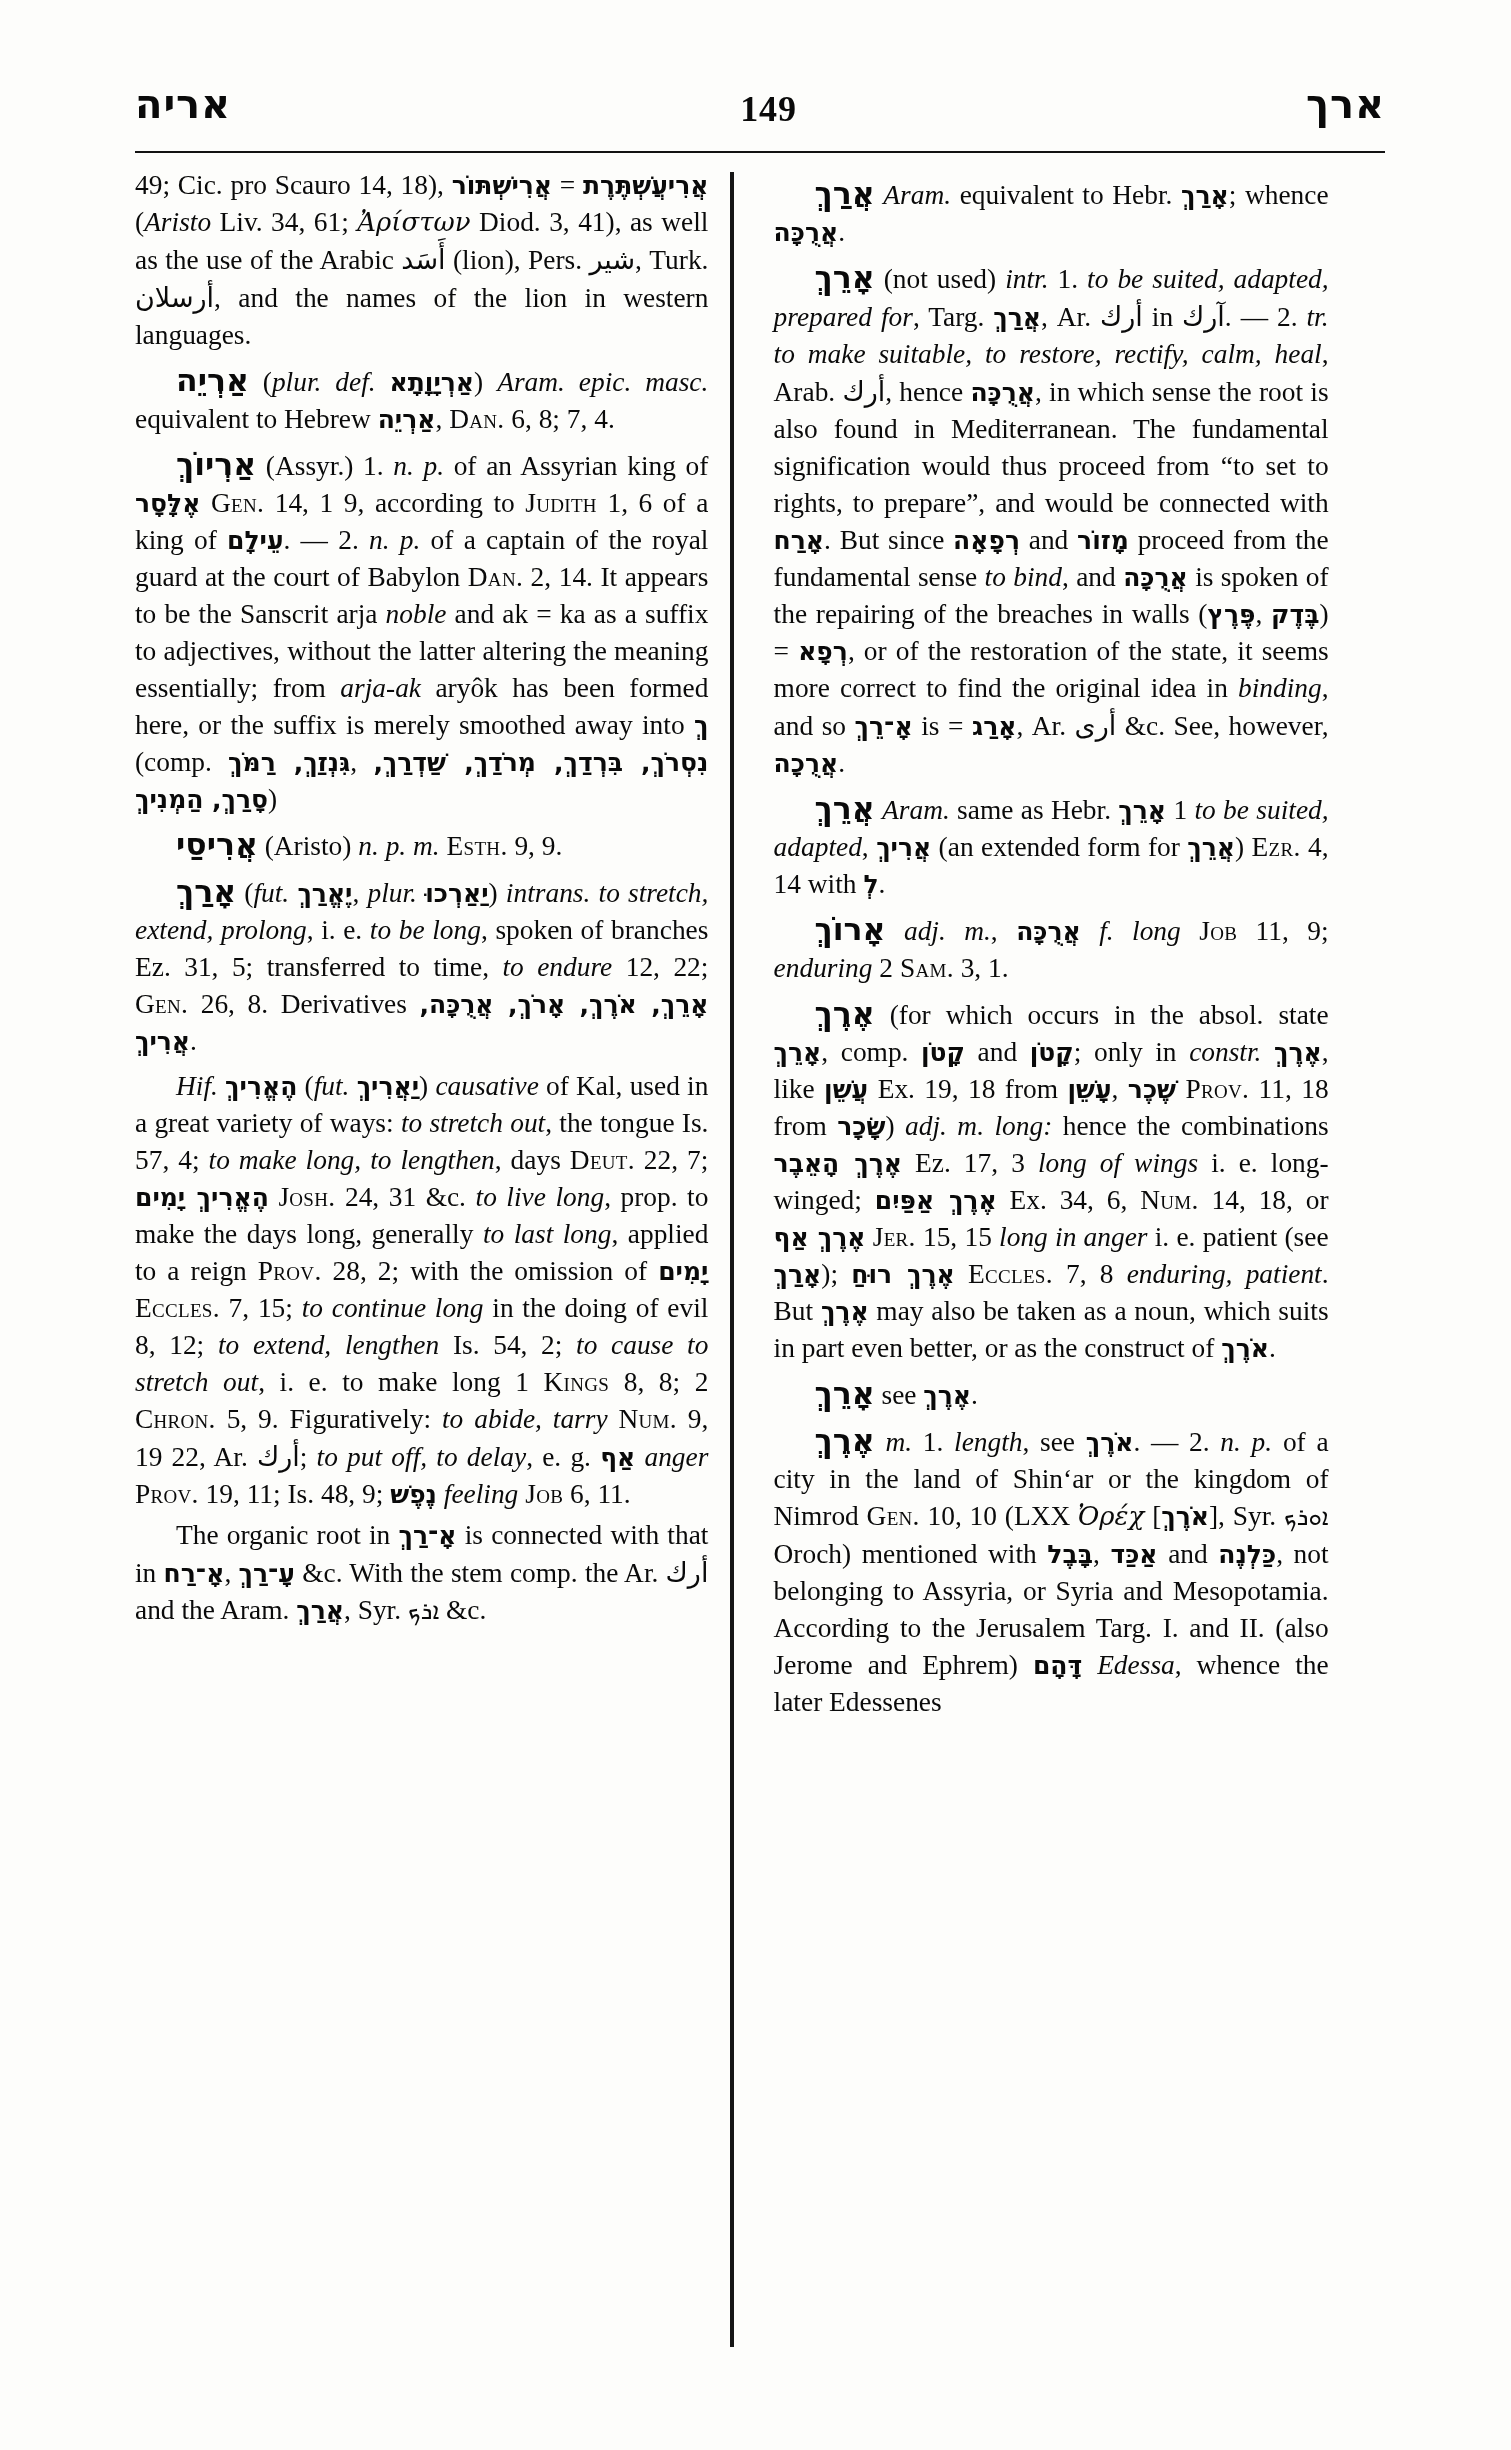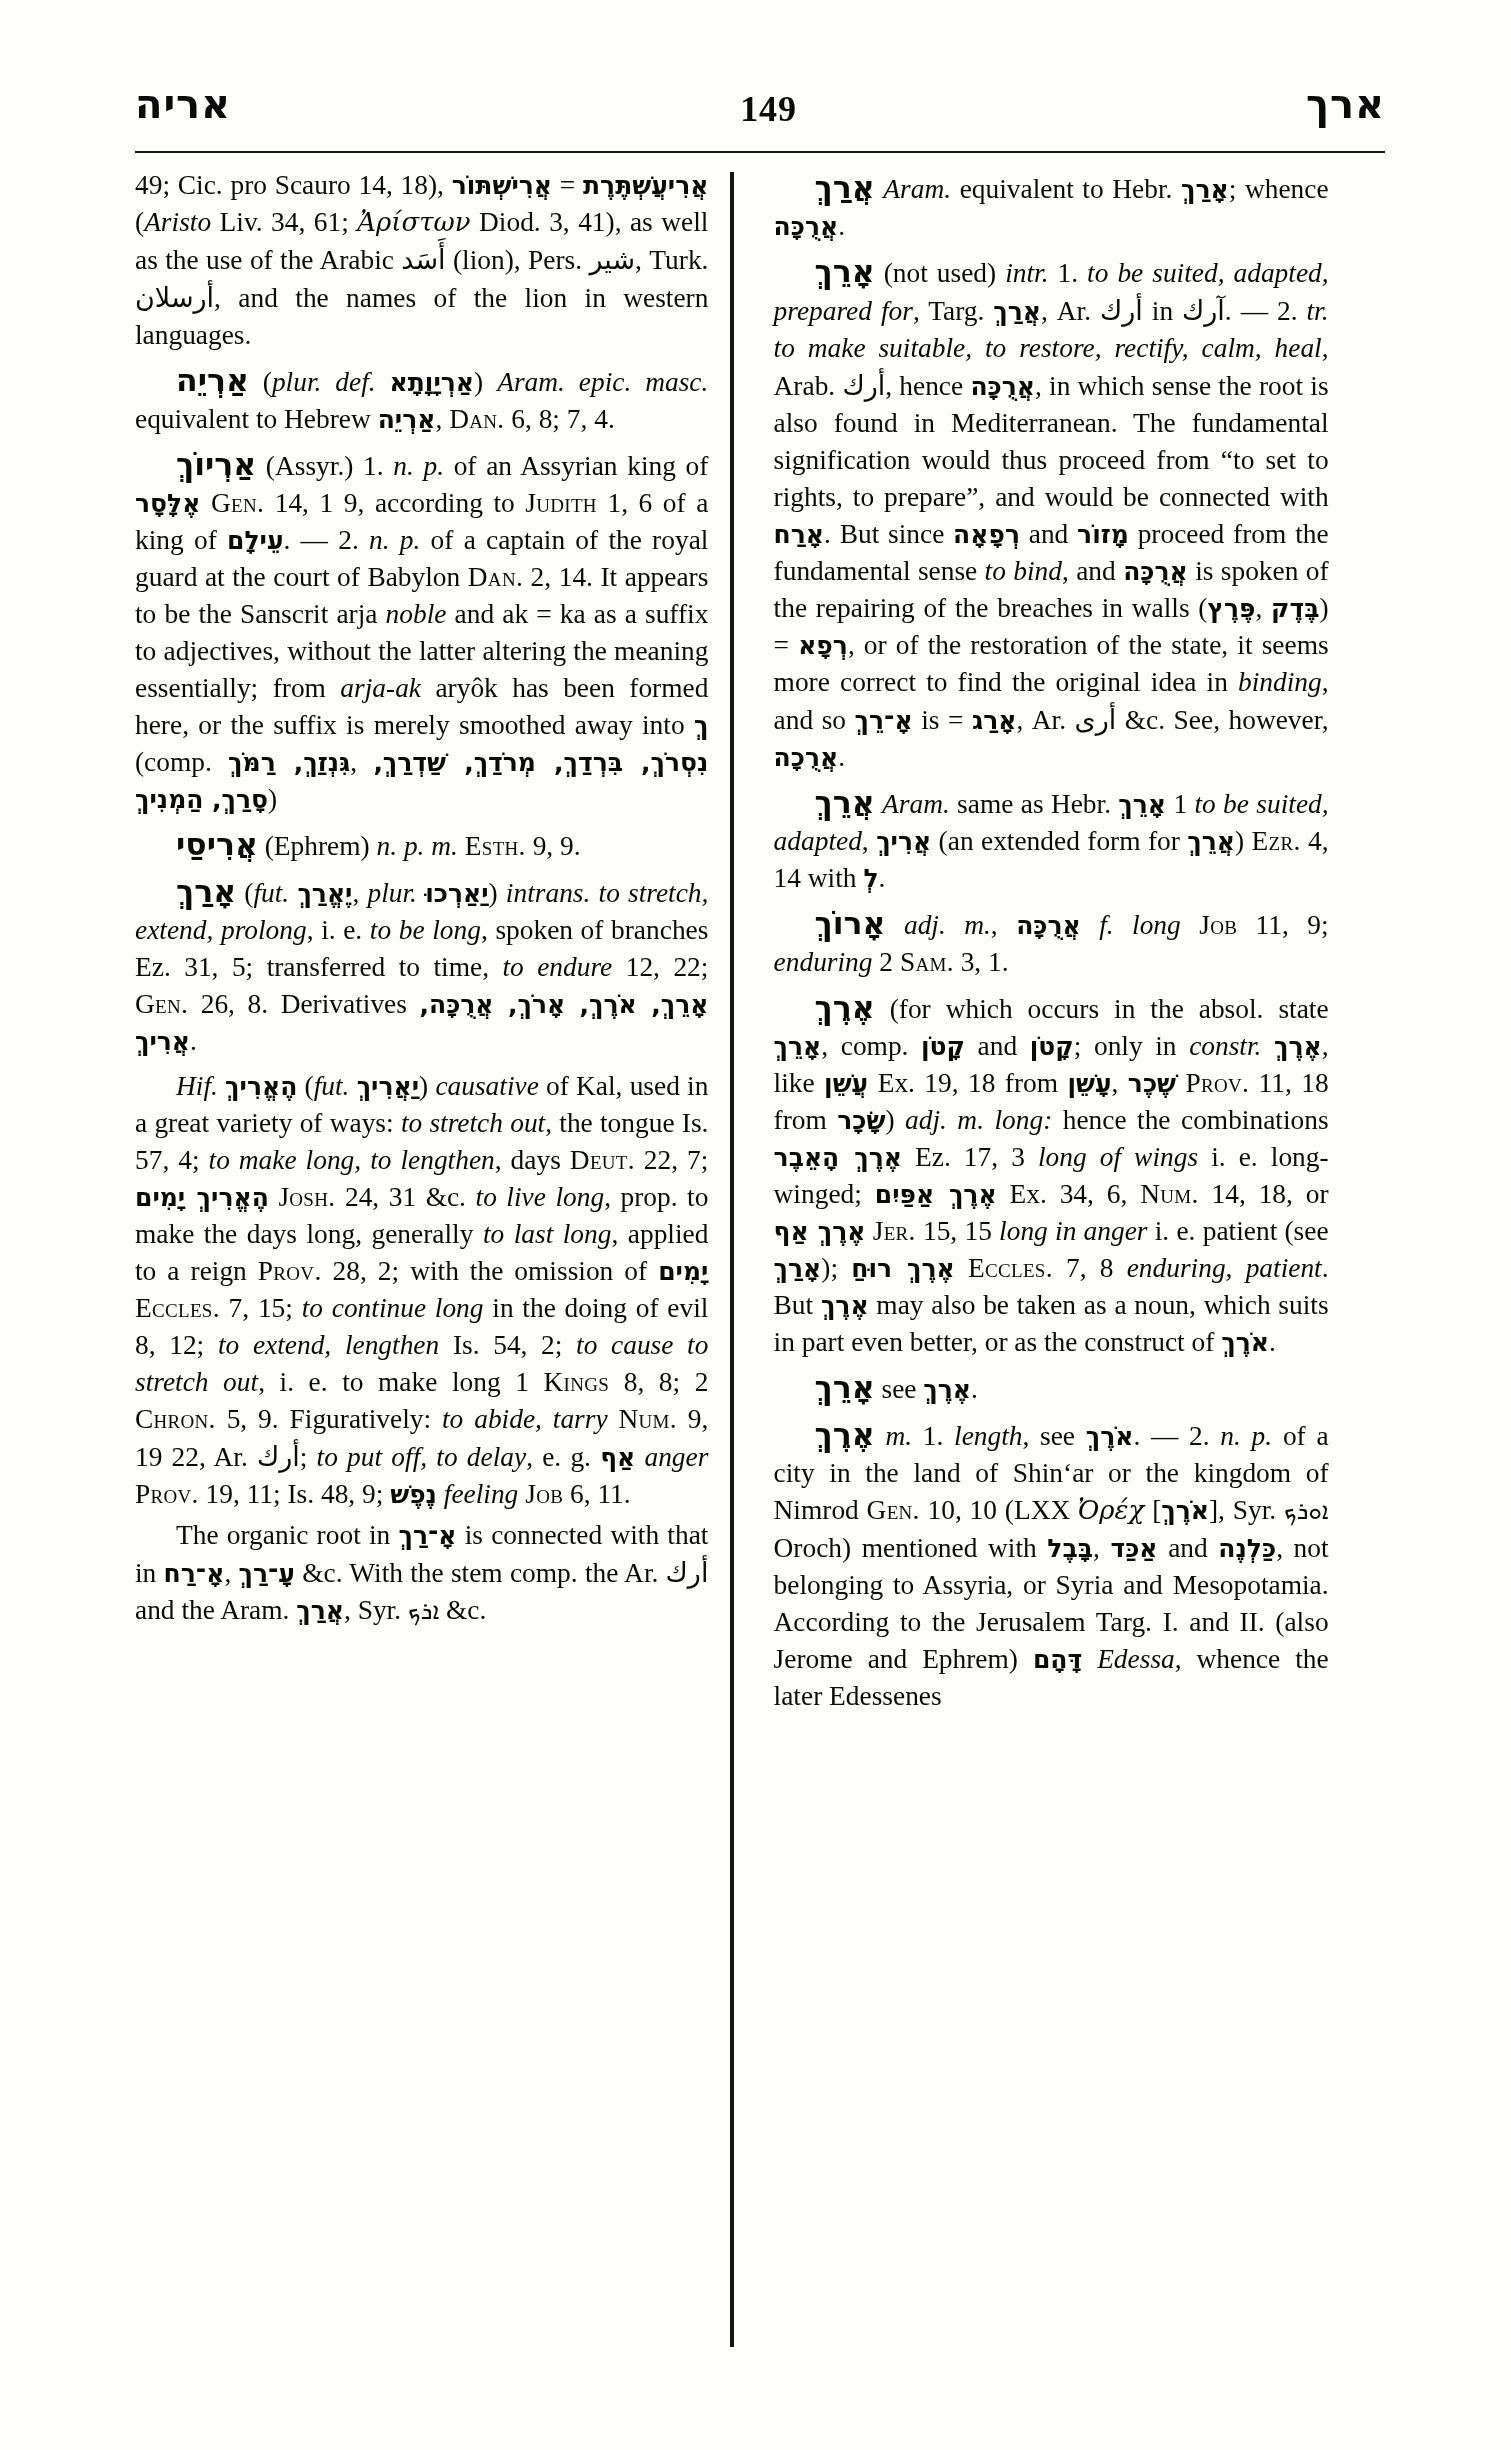--- a/index.html
+++ b/index.html
@@ -126,40 +126,40 @@
     font-style: italic;
     font-size: 26px;
   }
   .syr {
     font-family: "DejaVu Sans", sans-serif;
     font-size: 24px;
     direction: rtl;
     unicode-bidi: isolate;
   }
   .entry { margin-top: 8px; }
-  .entry.first { margin-top: 2px; }
+  .entry.first { margin-top: 8px; }
 </style>
 </head>
 <body>
 
 <div class="page">
 
   <div class="runhead">
     <span class="heb">אריה</span>
     <span class="folio">149</span>
     <span class="heb">ארך</span>
   </div>
   <div class="rule"></div>
 
   <div class="cols">
     <div class="col left" id="col-left">
         <p class="flush first"><span>49; Cic. pro Scauro 14, 18), </span><span class="heb">אֲרִישְׁתּוֹר</span><span> = </span><span class="heb">אֲרִיעֲשְׁתֶּרֶת</span><span> (</span><span class="it">Aristo</span><span> Liv. 34, 61; </span><span class="gr">Ἀρίστων</span><span> Diod. 3, 41), as well as the use of the Arabic </span><span class="ar">أَسَد</span><span> (lion), Pers. </span><span class="ar">شیر</span><span>, Turk. </span><span class="ar">أرسلان</span><span>, and the names of the lion in western languages.</span></p>
         <p class="ind entry"><span class="heb lem">אַרְיֵה</span><span> (</span><span class="it">plur. def. </span><span class="heb">אַרְיָוָתָא</span><span>) </span><span class="it">Aram. epic. masc.</span><span> equivalent to Hebrew </span><span class="heb">אַרְיֵה</span><span>, </span><span class="sc">Dan.</span><span> 6, 8; 7, 4.</span></p>
         <p class="ind entry"><span class="heb lem">אַרְיוֹךְ</span><span> (Assyr.) 1. </span><span class="it">n. p.</span><span> of an Assyrian king of </span><span class="heb">אֶלָּסָר</span><span> </span><span class="sc">Gen.</span><span> 14, 1 9, according to </span><span class="sc">Judith</span><span> 1, 6 of a king of </span><span class="heb">עֵילָם</span><span>. — 2. </span><span class="it">n. p.</span><span> of a captain of the royal guard at the court of Babylon </span><span class="sc">Dan.</span><span> 2, 14. It appears to be the Sanscrit arja </span><span class="it">noble</span><span> and ak = ka as a suffix to adjectives, without the latter altering the meaning essentially; from </span><span class="it">arja-ak</span><span> aryôk has been formed here, or the suffix is merely smoothed away into </span><span class="heb">ךְ</span><span> (comp. </span><span class="heb">גִּנְזַךְ, רַמֹּךְ</span><span>, </span><span class="heb">נִסְרֹךְ, בִּרְדַךְ, מְרֹדַךְ, שַׁדְרַךְ, סָרַךְ, הַמְנִיךְ</span><span>)</span></p>
-        <p class="ind entry"><span class="heb lem">אֲרִיסַי</span><span> (Ephrem) </span><span class="it">n. p. m.</span><span> </span><span class="sc">Esth.</span><span> 9, 9.</span></p>
+        <p class="ind entry"><span class="heb lem">אֲרִיסַי</span><span> (Aristo) </span><span class="it">n. p. m.</span><span> </span><span class="sc">Esth.</span><span> 9, 9.</span></p>
         <p class="ind entry"><span class="heb lem">אָרַךְ</span><span> (</span><span class="it">fut. </span><span class="heb">יֶאֱרַךְ</span><span>, </span><span class="it">plur. </span><span class="heb">יַאַרְכוּ</span><span>) </span><span class="it">intrans. to stretch, extend, prolong</span><span>, i. e. </span><span class="it">to be long</span><span>, spoken of branches Ez. 31, 5; transferred to time, </span><span class="it">to endure</span><span> 12, 22; </span><span class="sc">Gen.</span><span> 26, 8. Derivatives </span><span class="heb">אָרֵךְ, אֹרֶךְ, אָרֹךְ, אֲרֻכָּה, אֲרִיךְ</span><span>.</span></p>
         <p class="ind entry"><span class="it">Hif.</span><span> </span><span class="heb">הֶאֱרִיךְ</span><span> (</span><span class="it">fut. </span><span class="heb">יַאֲרִיךְ</span><span>) </span><span class="it">causative</span><span> of Kal, used in a great variety of ways: </span><span class="it">to stretch out</span><span>, the tongue Is. 57, 4; </span><span class="it">to make long, to lengthen</span><span>, days </span><span class="sc">Deut.</span><span> 22, 7; </span><span class="heb">הֶאֱרִיךְ יָמִים</span><span> </span><span class="sc">Josh.</span><span> 24, 31 &amp;c. </span><span class="it">to live long</span><span>, prop. to make the days long, generally </span><span class="it">to last long</span><span>, applied to a reign </span><span class="sc">Prov.</span><span> 28, 2; with the omission of </span><span class="heb">יָמִים</span><span> </span><span class="sc">Eccles.</span><span> 7, 15; </span><span class="it">to continue long</span><span> in the doing of evil 8, 12; </span><span class="it">to extend, lengthen</span><span> Is. 54, 2; </span><span class="it">to cause to stretch out</span><span>, i. e. to make long 1 </span><span class="sc">Kings</span><span> 8, 8; 2 </span><span class="sc">Chron.</span><span> 5, 9. Figuratively: </span><span class="it">to abide, tarry</span><span> </span><span class="sc">Num.</span><span> 9, 19 22, Ar. </span><span class="ar">أرك</span><span>; </span><span class="it">to put off, to delay</span><span>, e. g. </span><span class="heb">אַף</span><span> </span><span class="it">anger</span><span> </span><span class="sc">Prov.</span><span> 19, 11; Is. 48, 9; </span><span class="heb">נֶפֶשׁ</span><span> </span><span class="it">feeling</span><span> </span><span class="sc">Job</span><span> 6, 11.</span></p>
         <p class="ind"><span>The organic root in </span><span class="heb">אָ־רַךְ</span><span> is connected with that in </span><span class="heb">אָ־רַח</span><span>, </span><span class="heb">עָ־רַךְ</span><span> &amp;c. With the stem comp. the Ar. </span><span class="ar">أرك</span><span> and the Aram. </span><span class="heb">אֲרַךְ</span><span>, Syr. </span><span class="syr">ܐܪܟ</span><span> &amp;c.</span></p>
       </div>
     <div class="divider"></div>
     <div class="col right" id="col-right">
         <p class="ind entry first"><span class="heb lem">אֲרַךְ</span><span> </span><span class="it">Aram.</span><span> equivalent to Hebr. </span><span class="heb">אָרַךְ</span><span>; whence </span><span class="heb">אֲרֻכָּה</span><span>.</span></p>
         <p class="ind entry"><span class="heb lem">אָרֵךְ</span><span> (not used) </span><span class="it">intr.</span><span> 1. </span><span class="it">to be suited, adapted, prepared for</span><span>, Targ. </span><span class="heb">אֲרַךְ</span><span>, Ar. </span><span class="ar">أرك</span><span> in </span><span class="ar">آرك</span><span>. — 2. </span><span class="it">tr. to make suitable, to restore, rectify, calm, heal</span><span>, Arab. </span><span class="ar">أرك</span><span>, hence </span><span class="heb">אֲרֻכָּה</span><span>, in which sense the root is also found in Mediterranean. The fundamental signification would thus proceed from “to set to rights, to prepare”, and would be connected with </span><span class="heb">אָרַח</span><span>. But since </span><span class="heb">רְפָאָה</span><span> and </span><span class="heb">מָזוֹר</span><span> proceed from the fundamental sense </span><span class="it">to bind</span><span>, and </span><span class="heb">אֲרֻכָּה</span><span> is spoken of the repairing of the breaches in walls (</span><span class="heb">פֶּרֶץ</span><span>, </span><span class="heb">בֶּדֶק</span><span>) = </span><span class="heb">רְפָא</span><span>, or of the restoration of the state, it seems more correct to find the original idea in </span><span class="it">binding</span><span>, and so </span><span class="heb">אָ־רֵךְ</span><span> is = </span><span class="heb">אָרַג</span><span>, Ar. </span><span class="ar">أرى</span><span> &amp;c. See, however, </span><span class="heb">אֲרֻכָה</span><span>.</span></p>
         <p class="ind entry"><span class="heb lem">אֲרֵךְ</span><span> </span><span class="it">Aram.</span><span> same as Hebr. </span><span class="heb">אָרֵךְ</span><span> 1 </span><span class="it">to be suited, adapted</span><span>, </span><span class="heb">אֲרִיךְ</span><span> (an extended form for </span><span class="heb">אֲרֵךְ</span><span>) </span><span class="sc">Ezr.</span><span> 4, 14 with </span><span class="heb">לְ</span><span>.</span></p>
         <p class="ind entry"><span class="heb lem">אָרוֹךְ</span><span> </span><span class="it">adj. m.</span><span>, </span><span class="heb">אֲרֻכָּה</span><span> </span><span class="it">f. long</span><span> </span><span class="sc">Job</span><span> 11, 9; </span><span class="it">enduring</span><span> 2 </span><span class="sc">Sam.</span><span> 3, 1.</span></p>

